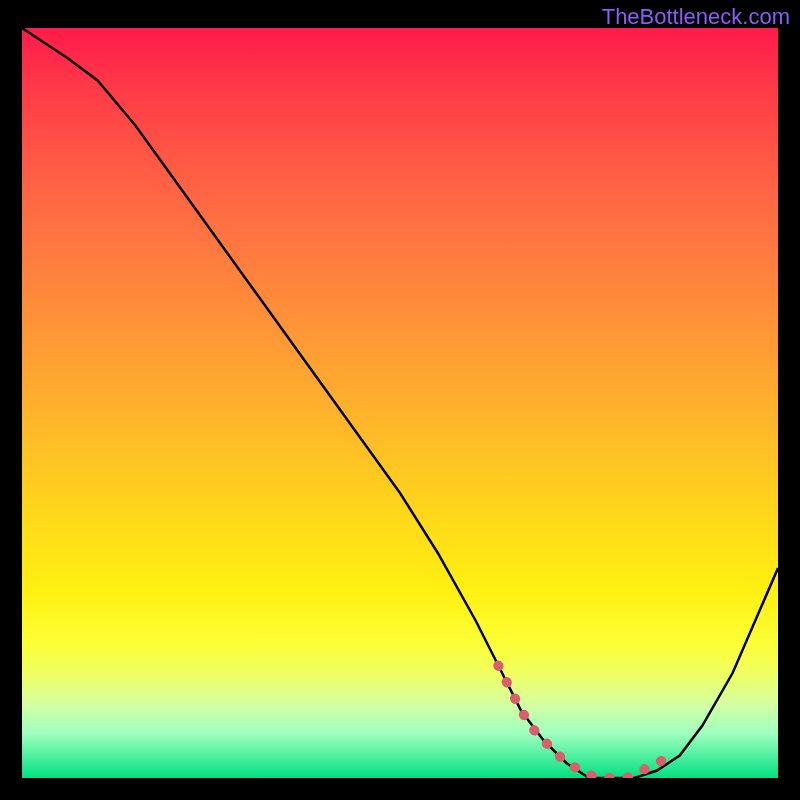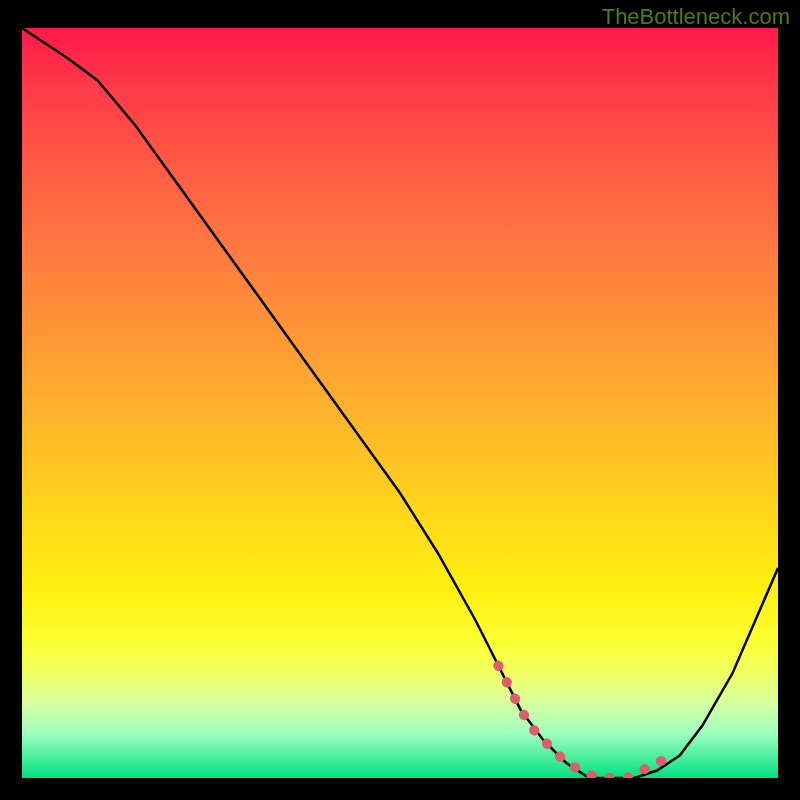--- a/index.html
+++ b/index.html
@@ -8,21 +8,21 @@
     height: 800px;
     background: #000;
     position: relative;
     font-family: Arial, sans-serif;
     overflow: hidden;
   }
   .attribution {
     position: absolute;
     top: 4px;
     right: 10px;
-    color: #4d7c0f;
+    color: #8b5cf6;
     font-size: 22px;
     font-weight: 500;
     z-index: 10;
   }
   .plot-area {
     position: absolute;
     left: 22px;
     top: 28px;
     width: 756px;
     height: 750px;

